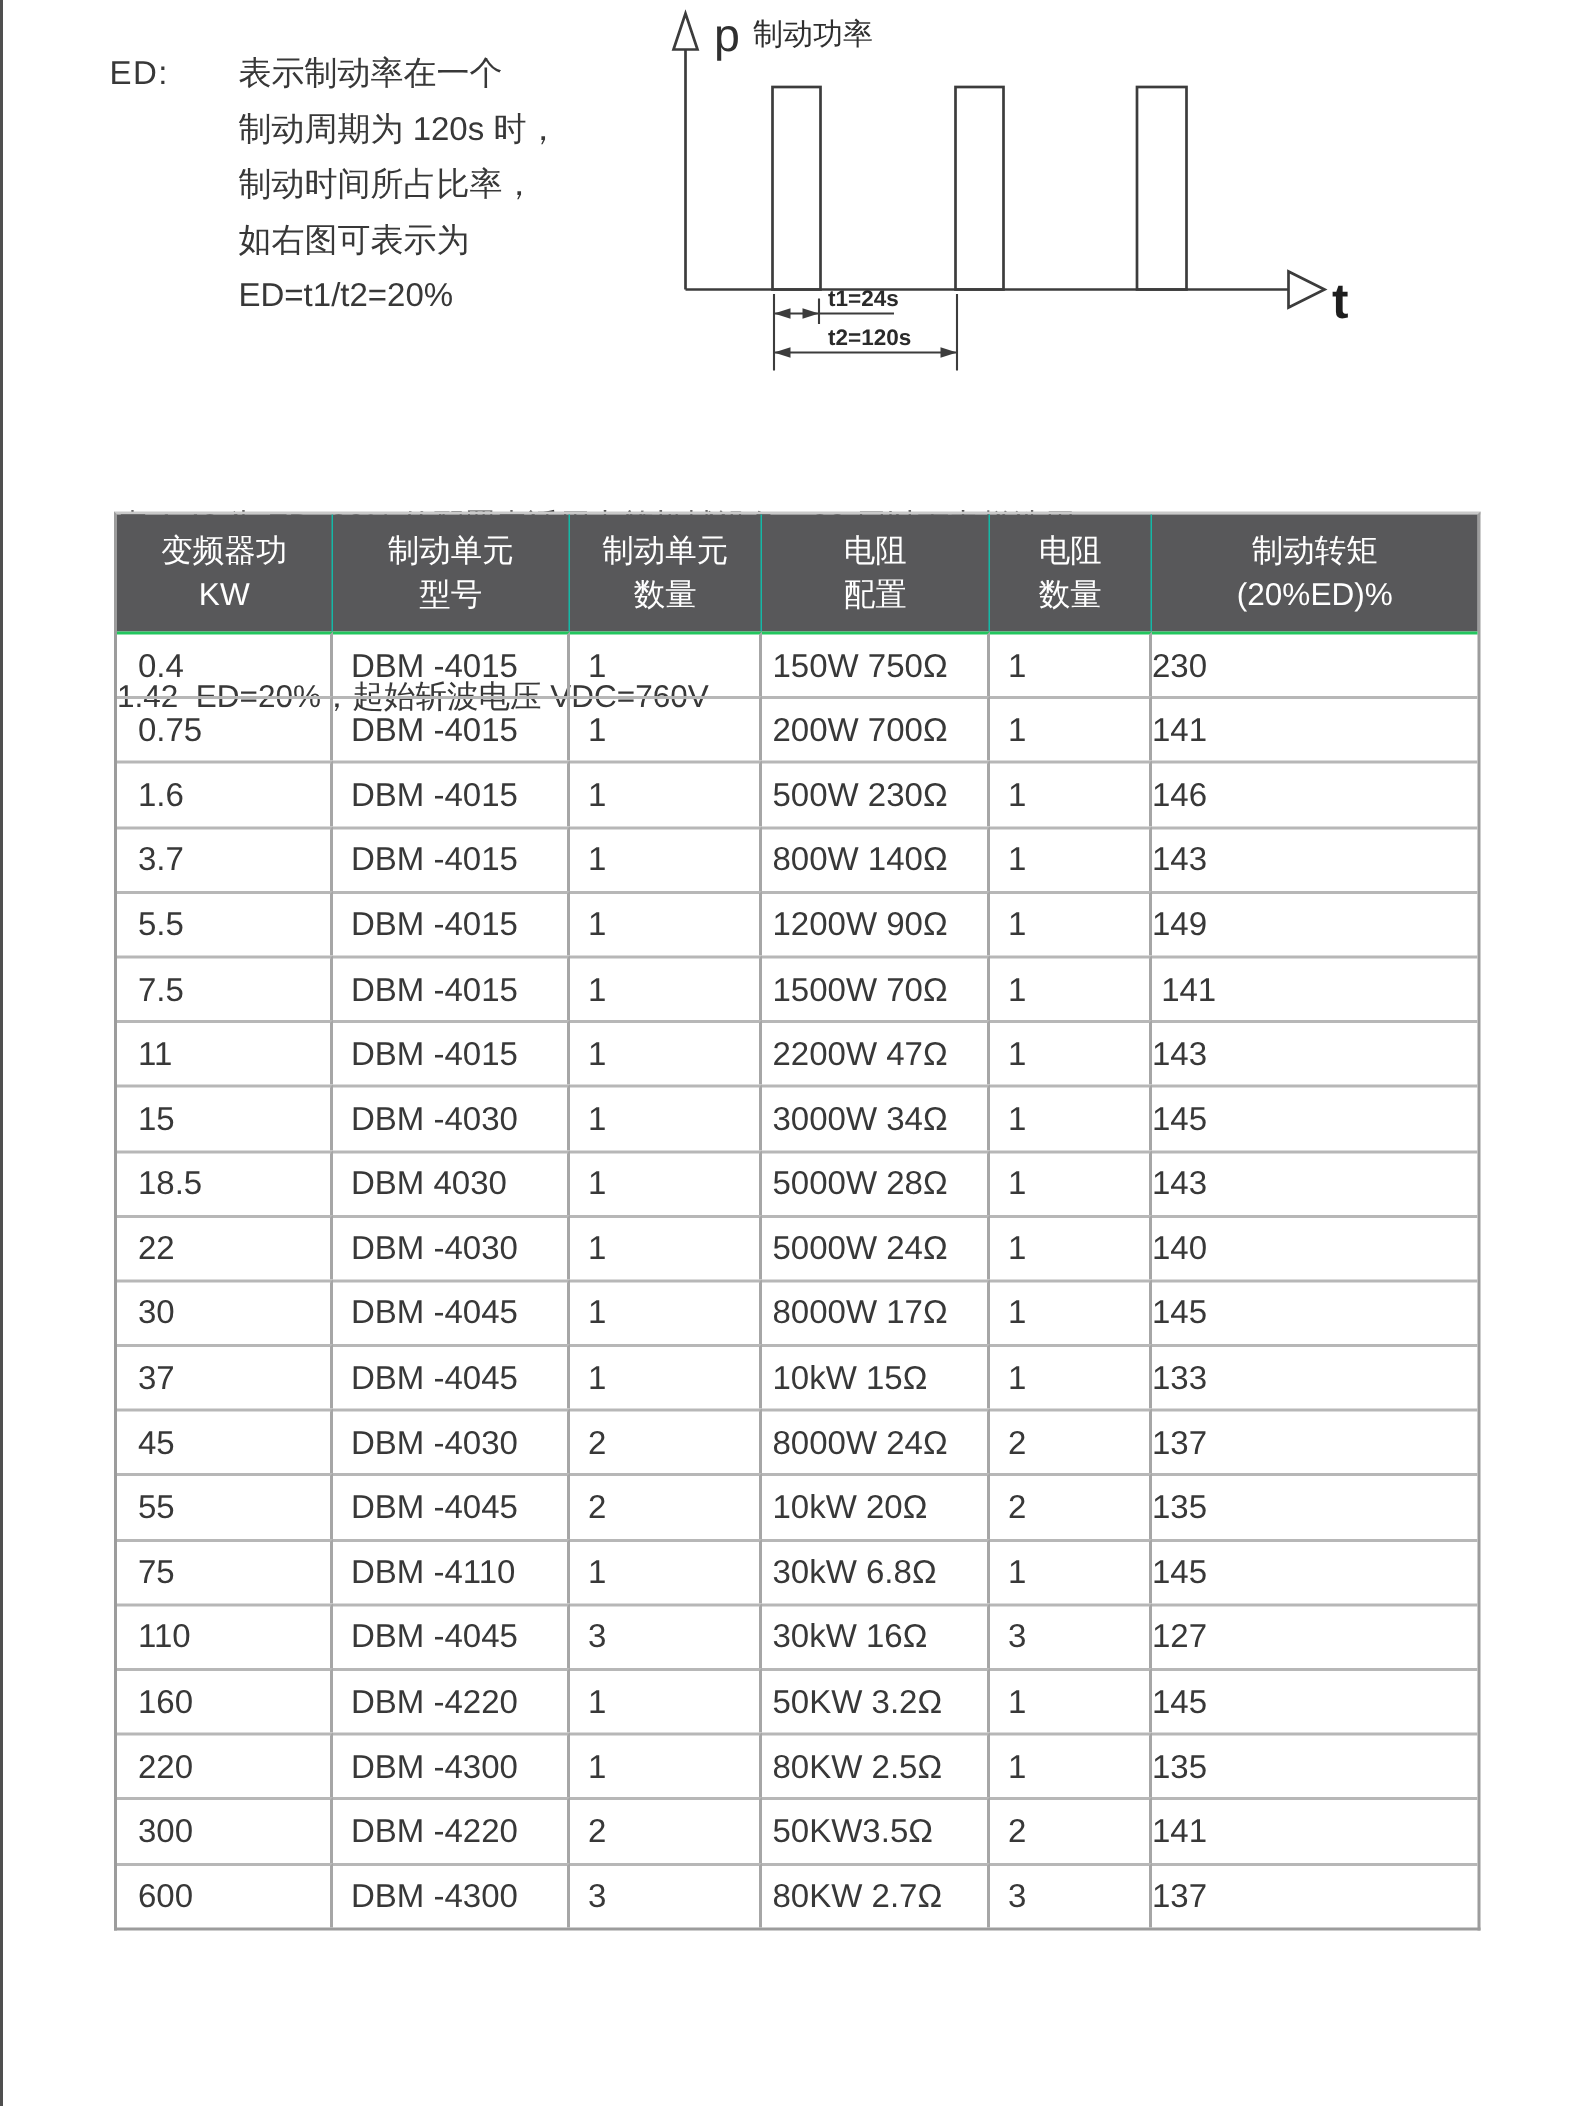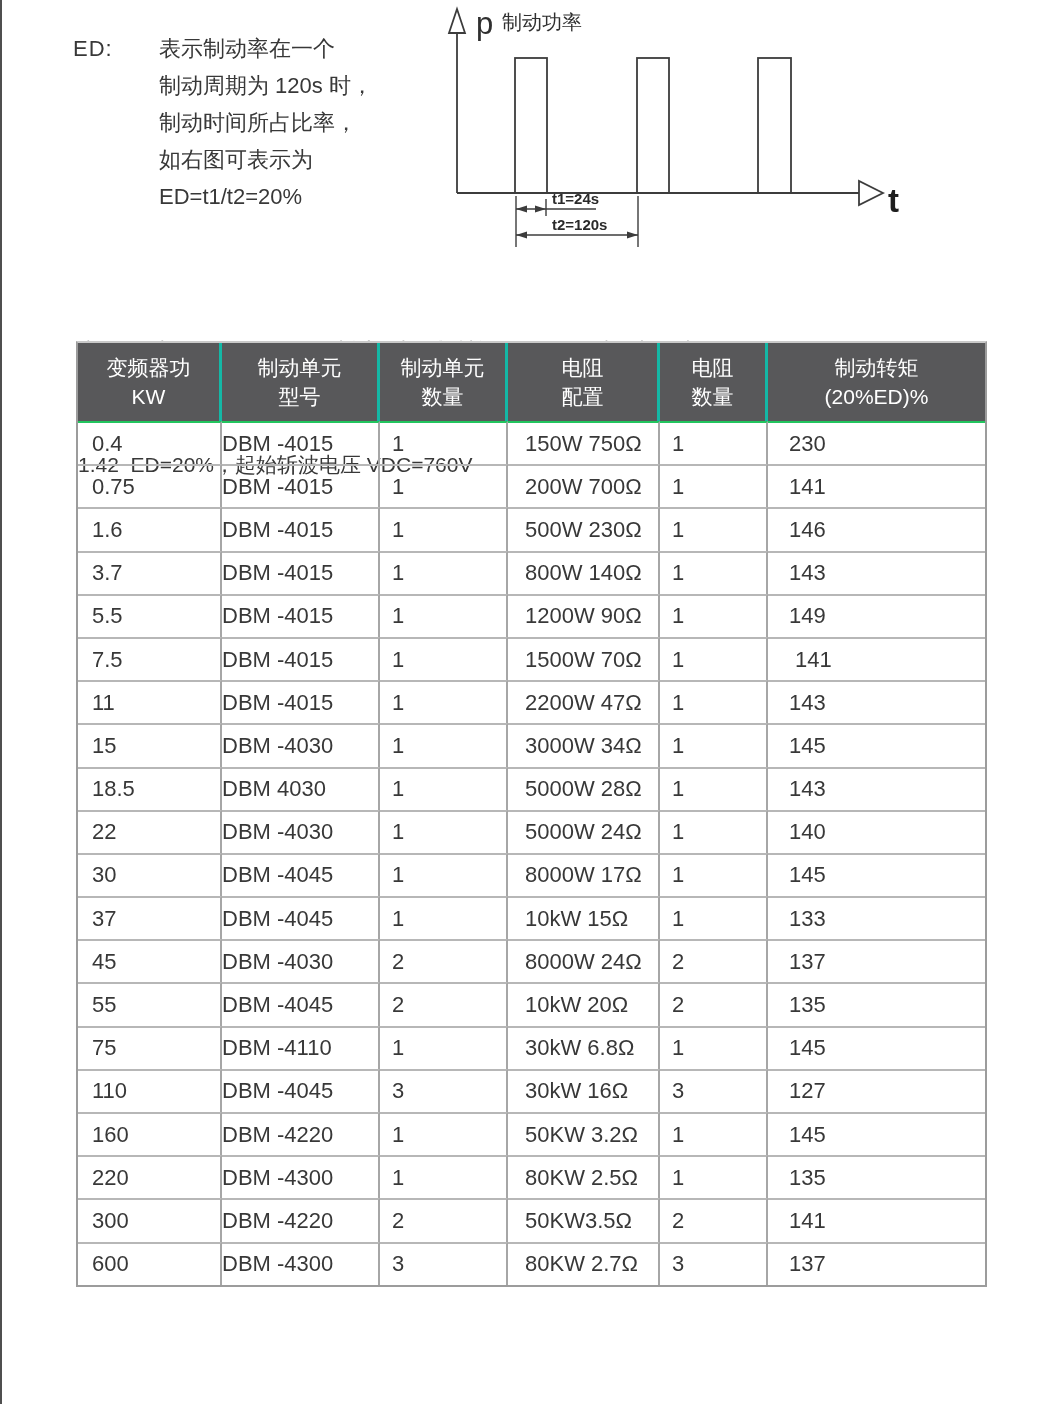--- a/index.html
+++ b/index.html
@@ -48,40 +48,40 @@
   table.config th {
     background: var(--header-bg, #58585a);
     color: var(--header-text, #ffffff);
     font-weight: 400;
     font-size: 21px;
     line-height: 29px;
     height: 78px;
     text-align: center;
     vertical-align: middle;
     white-space: pre-line;
-    border-right: 3px solid #14b8a6;
+    border-right: 1px solid #14b8a6;
   }
   table.config th:last-child { border-right: none; }
   table.config td {
     height: 43.2px;
     font-size: 22px;
     vertical-align: middle;
     white-space: pre;
     border-top: 2px solid #b7b7b7;
     border-right: 2px solid #a6a6a6;
     color: var(--body-text, #383838);
   }
   table.config td:last-child { border-right: none; }
   table.config tbody tr:first-child td { border-top: 2px solid #22c55e; }
   table.config td:nth-child(1) { padding-left: 14px; }
-  table.config td:nth-child(2) { padding-left: 0; }
+  table.config td:nth-child(2) { padding-left: 12px; }
   table.config td:nth-child(3) { padding-left: 12px; }
-  table.config td:nth-child(4) { padding-left: 17px; }
+  table.config td:nth-child(4) { padding-left: 7px; }
   table.config td:nth-child(5) { padding-left: 12px; }
-  table.config td:nth-child(6) { padding-left: 21px; }
+  table.config td:nth-child(6) { }
   svg text { font-family: "Liberation Sans", "DejaVu Sans", sans-serif; }
 </style>
 </head>
 <body>
 
 <div class="scan-edge"></div>
 
 <div class="ed-note">
   <div class="ed-label">ED:</div>
   <div class="ed-lines">

